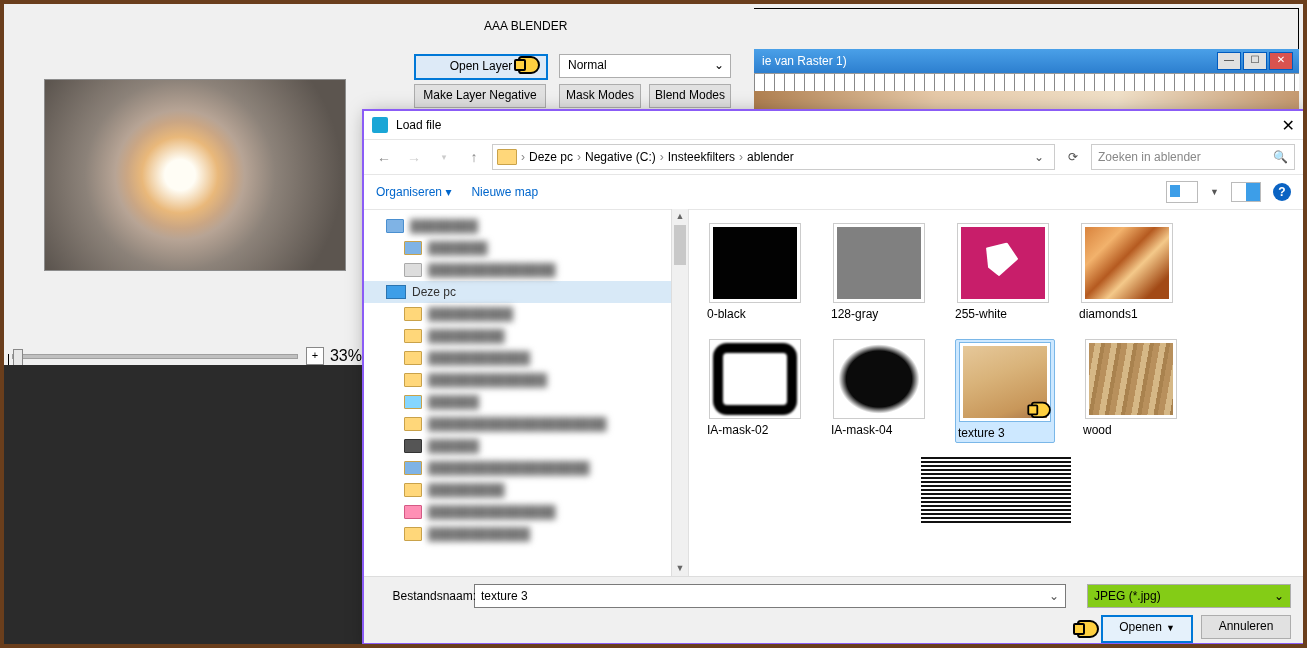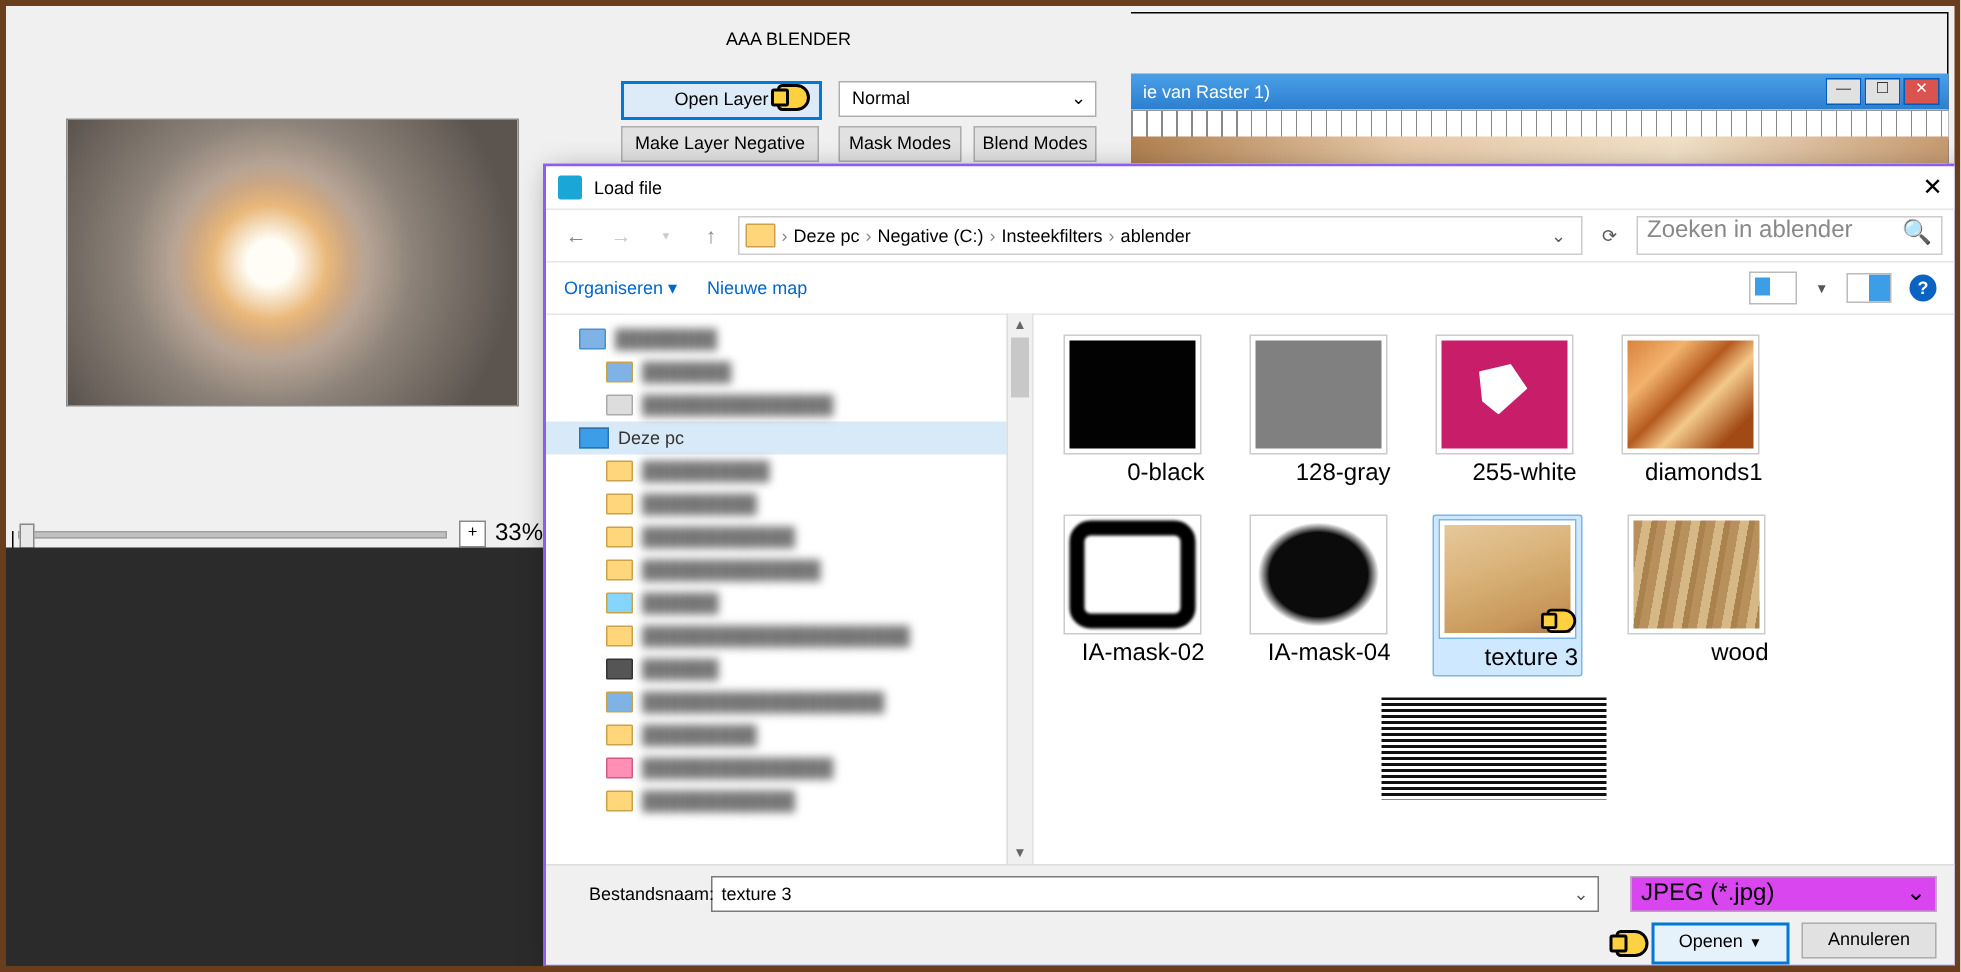--- a/index.html
+++ b/index.html
@@ -39,21 +39,21 @@
 .dlg-title{height:28px;background:#fff;display:flex;align-items:center;padding:0 8px;font-size:12px;border-bottom:1px solid #e6e6e6}
 .dlg-title .icn{width:16px;height:16px;background:#1aa6d6;margin-right:8px;border-radius:2px}
 .dlg-title .close{margin-left:auto;font-size:16px;font-family:Arial;cursor:default}
 .dlg-nav{height:34px;display:flex;align-items:center;padding:0 8px;gap:6px;border-bottom:1px solid #e6e6e6}
 .navbtn{width:24px;height:24px;color:#888;text-align:center;line-height:24px;font-size:14px}
 .crumbs{flex:1;height:24px;border:1px solid #ccc;background:#fff;display:flex;align-items:center;padding:0 4px;gap:4px;font-size:12px}
 .crumbs .folder-ico{width:18px;height:14px;background:#ffd77a;border:1px solid #c9a24a;border-radius:1px}
 .crumbs .sep{color:#888}
 .crumbs .dd{margin-left:auto;color:#555;padding:0 6px}
 .refresh{width:24px;height:24px;text-align:center;line-height:24px;color:#555}
-.search{width:190px;height:24px;border:1px solid #ccc;display:flex;align-items:flex-start;padding:0 6px;color:#888;font-size:16px}
+.search{width:190px;height:24px;border:1px solid #ccc;display:flex;align-items:center;padding:0 6px;color:#888;font-size:12px}
 .search .sico{margin-left:auto;color:#666}
 .dlg-toolbar{height:34px;display:flex;align-items:center;padding:0 12px;gap:20px;border-bottom:1px solid #e6e6e6;color:#0066cc;font-size:12px}
 .dlg-toolbar .right{margin-left:auto;display:flex;gap:12px;align-items:center}
 .view-toggle{width:30px;height:20px;border:1px solid #bbb;position:relative;background:#fff}
 .view-toggle::before{content:"";position:absolute;left:3px;top:3px;width:10px;height:12px;background:#3d9ee8}
 .view-toggle2{width:28px;height:18px;border:1px solid #bbb;background:linear-gradient(90deg,#fff 50%,#3d9ee8 50%)}
 .help-ico{width:18px;height:18px;border-radius:50%;background:#0a63c3;color:#fff;text-align:center;line-height:18px;font-weight:bold}
 
 .dlg-body{position:absolute;left:0;right:0;top:98px;bottom:66px;display:flex}
 .tree{width:324px;border-right:1px solid #e0e0e0;overflow:hidden;position:relative;padding:6px 0}
@@ -63,21 +63,21 @@
 .tree-item.lvl2{padding-left:40px}
 .tree-item.lvl2 .tico{background:#ffd77a;border-color:#c9a24a}
 .tree-item.sel{background:#d8e9f7}
 .tree-item .mon{width:18px;height:12px;background:#3d9ee8;border:1px solid #2b74b0}
 .tree .scrollbar{position:absolute;right:0;top:0;width:16px;height:100%;background:#f0f0f0;border-left:1px solid #ddd}
 .tree .scrollbar .sbtn{height:16px;text-align:center;line-height:14px;color:#666;font-size:9px}
 .tree .scrollbar .sthumb{position:absolute;top:16px;left:2px;width:12px;height:40px;background:#c8c8c8}
 
 .files{flex:1;padding:14px 18px;overflow:auto}
 .file-grid{display:flex;flex-wrap:wrap;gap:18px 28px;align-content:flex-start}
-.file-item{width:96px;text-align:right;font-size:16px}
+.file-item{width:96px;text-align:left;font-size:12px}
 .thumb{width:92px;height:80px;border:1px solid #ccc;background:#fff;margin:0 auto 4px;padding:3px;box-sizing:border-box;position:relative}
 .thumb .inner{width:100%;height:100%}
 .file-item.sel{background:#cde8ff;border:1px solid #7ab7e8;padding:2px;border-radius:2px;box-sizing:border-box;width:100px}
 .file-item.sel .thumb{border-color:#7ab7e8}
 
 .t-black{background:#020202}
 .t-gray{background:#808080}
 .t-white{background:#c81e6a;position:relative}
 .t-white::after{content:"";position:absolute;left:22px;top:14px;width:34px;height:34px;background:#fff;clip-path:polygon(50% 0,100% 30%,70% 100%,30% 90%,0 40%);transform:rotate(25deg)}
 .t-diamonds{background:linear-gradient(135deg,#d9833d 0%,#f2b26c 25%,#b55a20 45%,#f4c98a 60%,#a24a16 85%)}
@@ -86,21 +86,21 @@
 .t-paper{background:#efece6}
 .t-texture3{background:linear-gradient(160deg,#e6c89a 0%,#d9b37a 40%,#c8975a 80%,#a9764a 100%)}
 .t-wood{background:repeating-linear-gradient(100deg,#b8905c 0 6px,#d6b886 6px 12px,#a9824e 12px 16px)}
 .t-claudia{background:repeating-linear-gradient(#111 0 2px,#fff 2px 4px)}
 
 .dlg-footer{position:absolute;left:0;right:0;bottom:0;height:66px;background:#f0f0f0;border-top:1px solid #ddd}
 .fn-row{display:flex;align-items:center;height:30px;padding:4px 12px 0 110px;gap:21px;font-size:12px}
 .fn-label{width:100px;text-align:right;position:absolute;left:12px}
 .fn-input{flex:1;height:22px;border:1px solid #7a7a7a;background:#fff;padding:0 6px;line-height:22px}
 .fn-input .dd{float:right;color:#555}
-.ft-select{width:190px;height:22px;border:1px solid #adadad;background:#d946ef;padding:0 6px;line-height:22px;font-size:16px}
+.ft-select{width:190px;height:22px;border:1px solid #adadad;background:#84cc16;padding:0 6px;line-height:22px;font-size:12px}
 .ft-select .dd{float:right}
 .btn-row{display:flex;justify-content:flex-end;gap:8px;padding:4px 12px}
 .dlg-btn{width:88px;height:22px;border:1px solid #adadad;background:#e1e1e1;text-align:center;line-height:20px;font-size:12px;position:relative}
 .dlg-btn.primary{border:2px solid #0078d7;background:#e5f1fb;height:24px;line-height:20px}
 .dlg-btn .dd{margin-left:4px;font-size:9px}
 .cursor-small{left:-30px;top:1px}
 </style>
 </head>
 <body>
 

